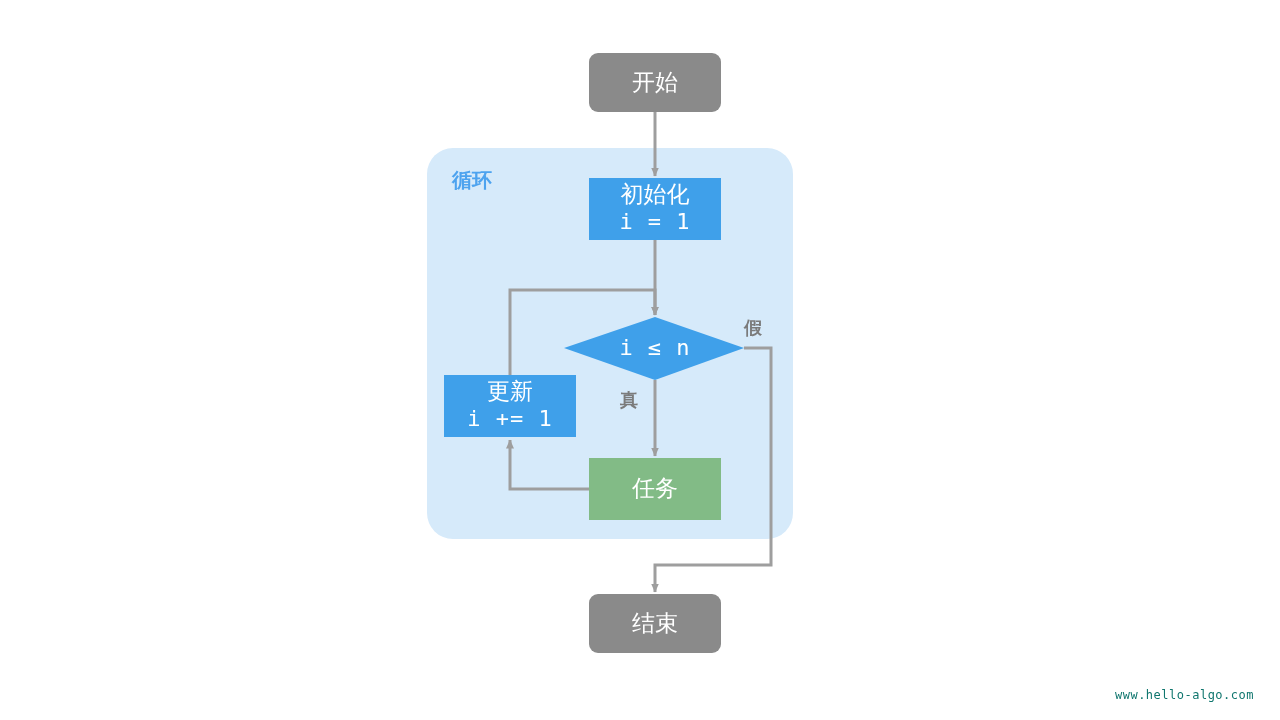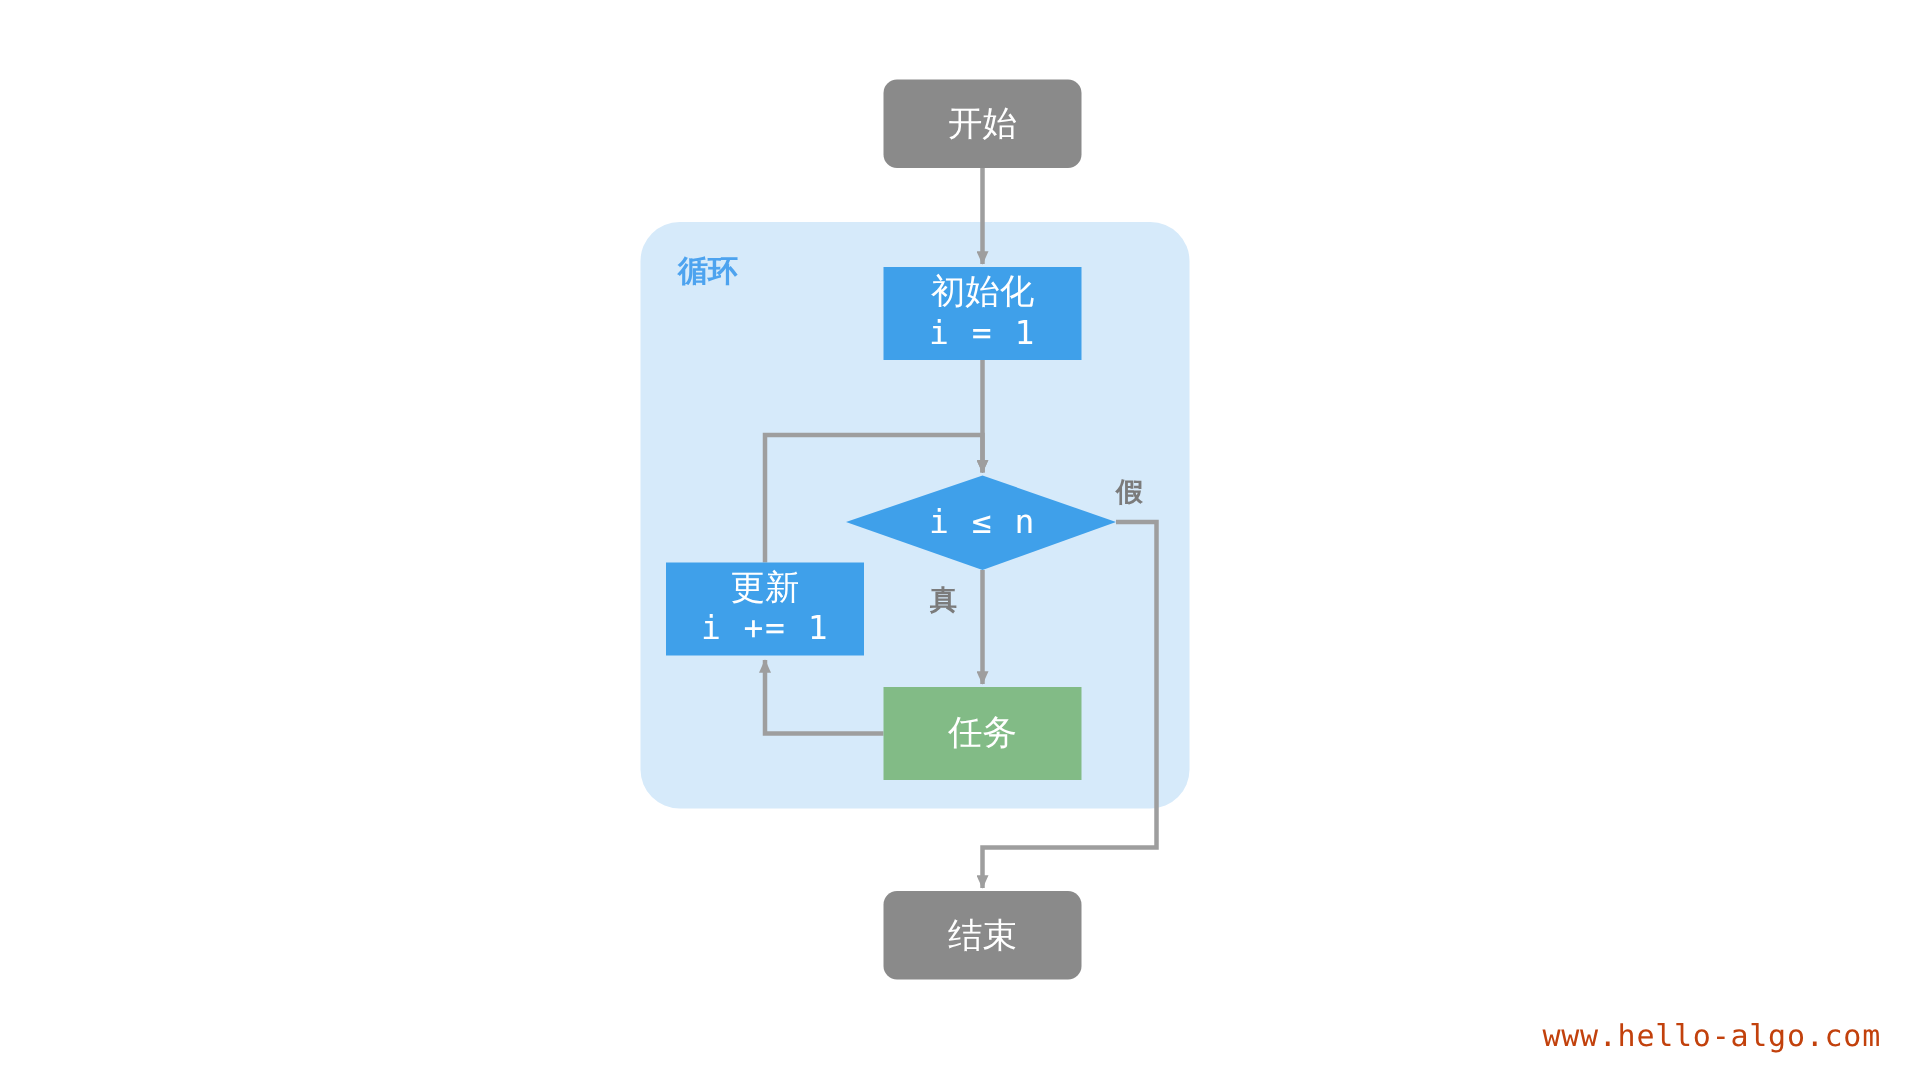--- a/index.html
+++ b/index.html
@@ -50,22 +50,22 @@
     font-weight: bold;
     fill: #4da3ef;
     text-anchor: start;
     dominant-baseline: middle;
   }
   .watermark {
     position: absolute;
     right: 26px;
     bottom: 18px;
     font-family: "DejaVu Sans Mono", monospace;
-    font-size: 20px;
-    color: #c2410c;
+    font-size: 12px;
+    color: #0f766e;
     letter-spacing: 0.5px;
     user-select: none;
   }
 </style>
 </head>
 <body>
 
 <div id="canvas">
 
   <svg id="flow-svg" viewBox="0 0 1280 720">

